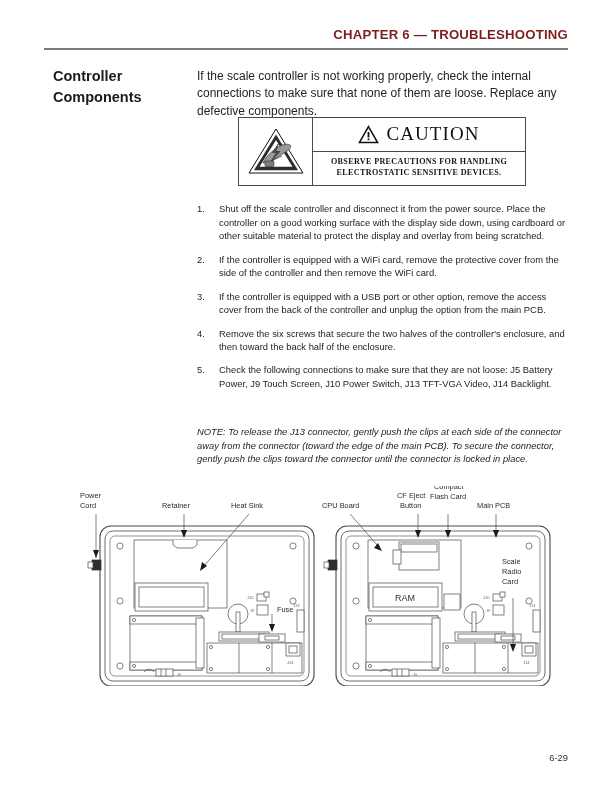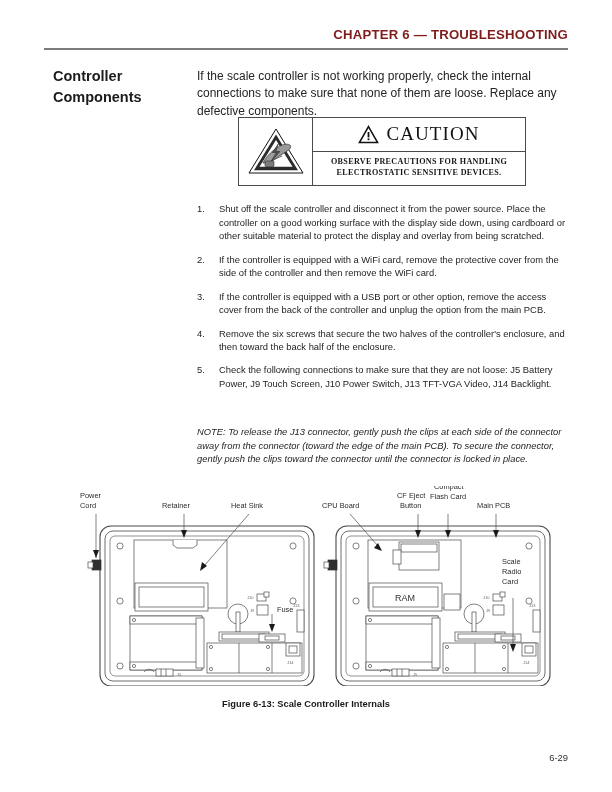--- a/index.html
+++ b/index.html
@@ -451,17 +451,16 @@
         <text x="390" y="3">Compact</text>
         <text x="386" y="13">Flash Card</text>
         <text x="433" y="22">Main PCB</text>
         <text x="458" y="78">Scale</text>
         <text x="458" y="88">Radio</text>
         <text x="458" y="98">Card</text>
       </g>
     </svg>
   </div>
 
-  <div class="figure-caption">Figure 6-13: Scale Controller Internals</div>
 
   <div class="page-number">6-29</div>
 
 </div>
 
 </body></html>

